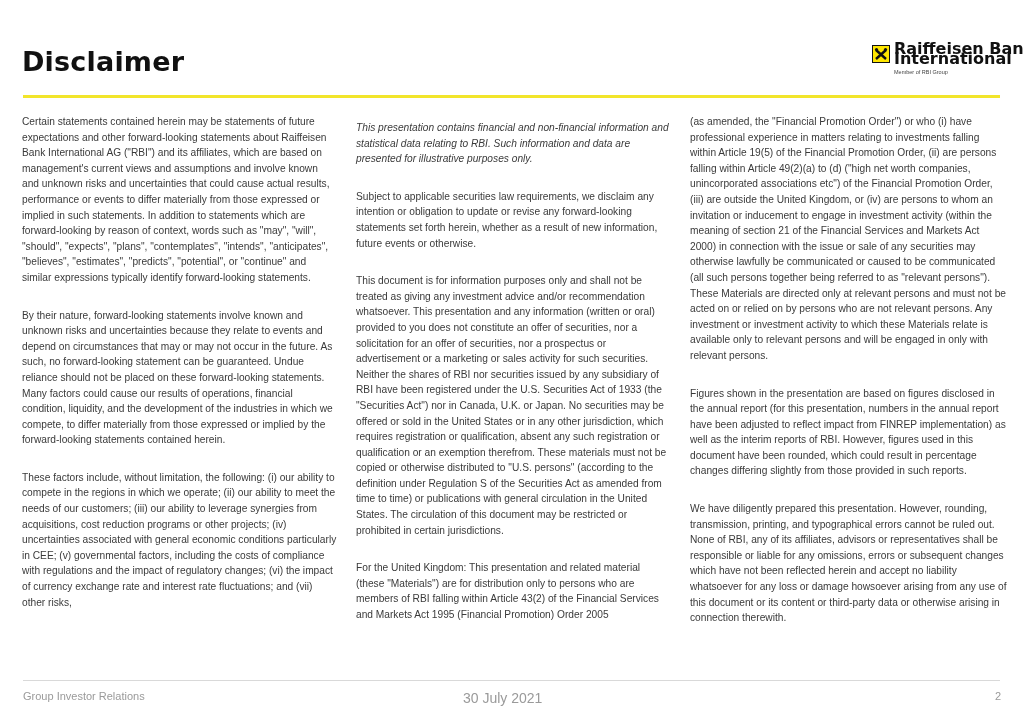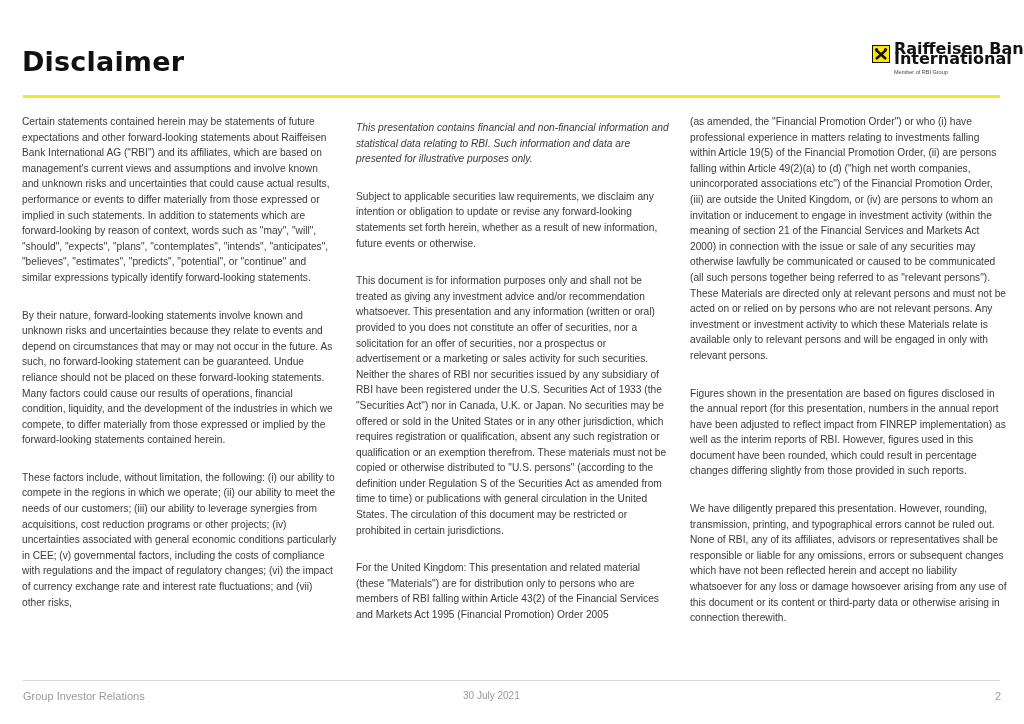--- a/index.html
+++ b/index.html
@@ -45,21 +45,21 @@
     .gap-lg { margin-top: 22px !important; }
     .gap-sm { margin-top: 6px !important; font-style: italic; }
     .rule-footer {
       position: absolute; left: 23px; top: 680px; width: 977px; height: 1px;
       background: #d9d9d9;
     }
     .footer-left {
       position: absolute; left: 23px; top: 690px; font-size: 11px; color: #9a9a9a;
     }
     .footer-center {
-      position: absolute; left: 463px; top: 690px; font-size: 10px; color: #9a9a9a;
+      position: absolute; left: 463px; top: 690px; font-size: 14px; color: #9a9a9a;
     }
     .footer-right {
       position: absolute; right: 23px; top: 690px; font-size: 11px; color: #9a9a9a;
     }
   </style>
 </head>
 <body>
 
 <div class="title">Disclaimer</div>
 

